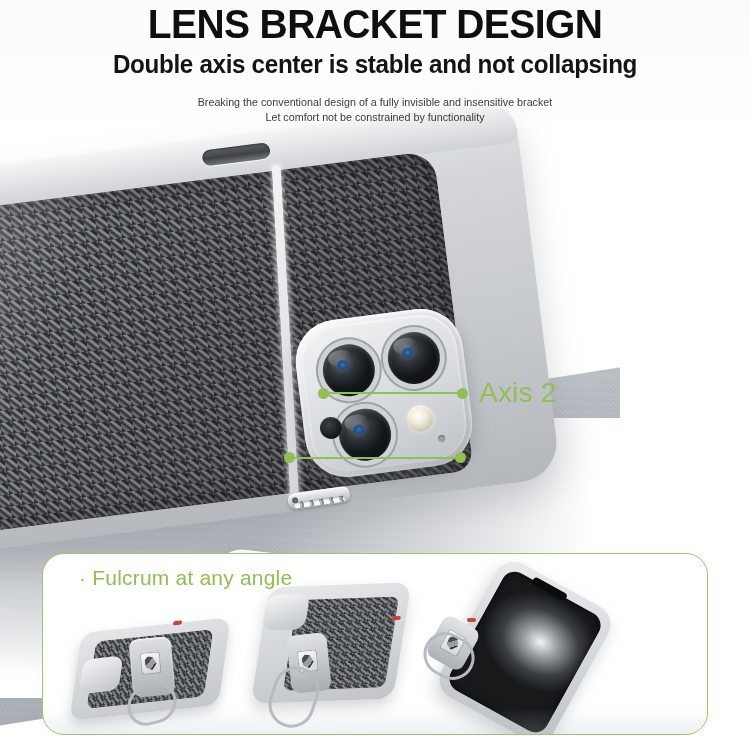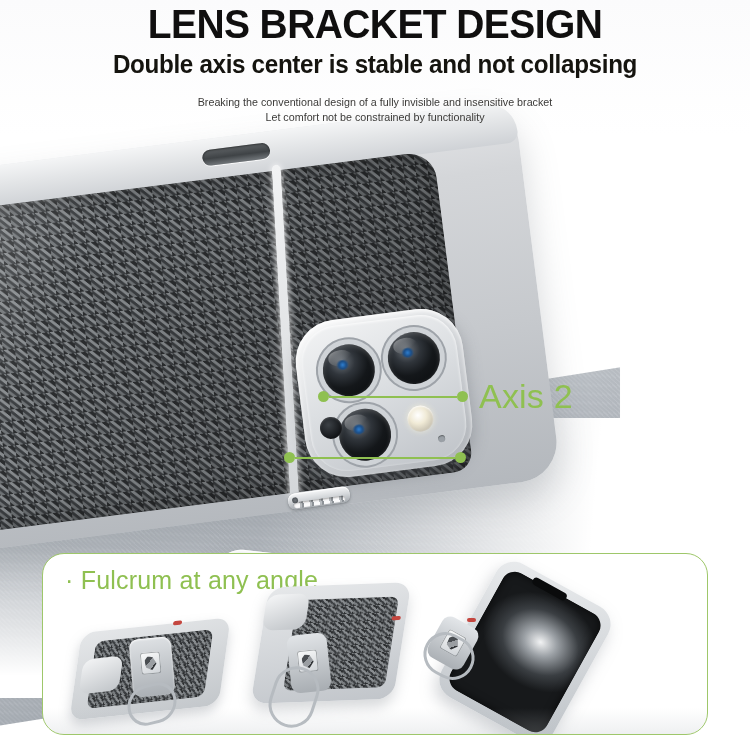--- a/index.html
+++ b/index.html
@@ -198,40 +198,40 @@
     border-radius: 34px;
     background: linear-gradient(170deg,#a8aeb4 0%,#c4c9ce 40%,#8d949b 100%);
     box-shadow: inset 0 3px 6px rgba(60,66,72,.55), inset 0 -2px 3px rgba(255,255,255,.6);
   }
 
   
   .callout { position:absolute; z-index: 30; display:flex; align-items:center; }
   .co-line { height: 2px; background: var(--g); }
   .co-dot { width: 11px; height: 11px; border-radius: 50%; background: var(--g); flex: none; }
   .co-label {
-    font-size: 34px; color: var(--g); margin-left: 11px; white-space: nowrap;
+    font-size: 28px; color: var(--g); margin-left: 11px; white-space: nowrap;
     letter-spacing: .2px;
   }
   #callout-axis2 { left: 318px; top: 377px; }
   #callout-axis2 .co-line { width: 128px; }
   #callout-axis1 { left: 284px; top: 452px; }
   #callout-axis1 .co-line { width: 160px; }
 
   
   .card {
     position:absolute; left: 42px; top: 553px; width: 666px; height: 182px;
     background: #ffffff;
     border: 1.6px solid var(--gb);
     border-radius: 22px;
     z-index: 35;
     overflow: hidden;
   }
   .card-title {
-    position:absolute; left: 22px; top: 12px;
-    font-size: 25px; color: var(--g); letter-spacing: .2px;
+    position:absolute; left: 36px; top: 12px;
+    font-size: 21px; color: var(--g); letter-spacing: .2px;
   }
 
   
   .mini { position:absolute; }
 
   
   #mini-1 { left: 32px; top: 64px; width: 160px; height: 110px; }
   #mini-1 .body {
     position:absolute; left:0; top:8px; width:150px; height:86px;
     transform: rotate(-6deg) skewX(-14deg);

